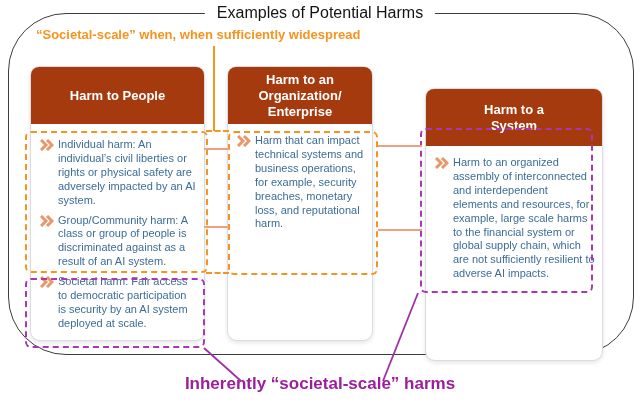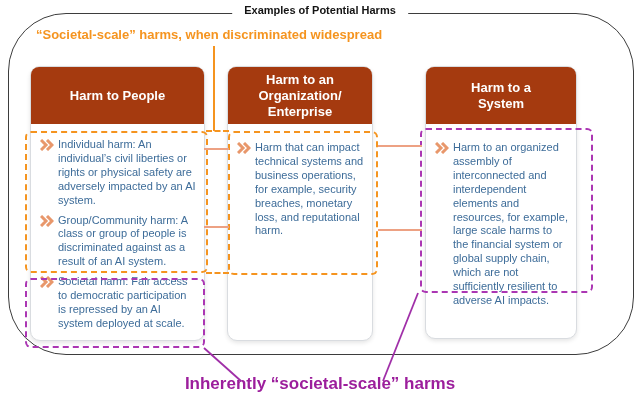--- a/index.html
+++ b/index.html
@@ -7,49 +7,49 @@
     position:relative;width:640px;height:402px;background:#ffffff;
     font-family:"Liberation Sans", sans-serif;overflow:hidden;
   }
   
   .outer-border{
     position:absolute;left:8px;top:13px;width:624px;height:340px;
     border:1.6px solid #3d3d3d;border-radius:58px;background:transparent;
   }
   .diagram-title{
     position:absolute;top:4px;left:50%;transform:translateX(-50%);
-    background:#ffffff;padding:0 12px;font-size:11px;font-weight:bold;color:#141414;
+    background:#ffffff;padding:0 12px;font-size:16px;font-weight:normal;color:#141414;
     white-space:nowrap;z-index:5;
   }
   .societal-label{
     position:absolute;left:36px;top:27px;font-size:13px;font-weight:bold;color:#F5941F;
     white-space:nowrap;z-index:5;
   }
   .inherently-label{
     position:absolute;left:0;right:0;top:374px;text-align:center;
     font-size:17px;font-weight:bold;color:#9C1E9C;z-index:5;
   }
   
   .card{
     position:absolute;top:66px;background:#ffffff;border:1.5px solid #d9dce0;
     border-radius:10px;box-shadow:0 2px 4px rgba(0,0,0,0.10);z-index:1;box-sizing:border-box;
   }
   .card-1{left:30px;width:175px;height:275px;}
   .card-2{left:227px;width:146px;height:275px;}
-  .card-3{left:425px;width:152px;height:273px;}
+  .card-3{left:425px;width:178px;height:273px;margin-top:22px;}
   .card-header{
     height:57px;background:#A53A0F;border-radius:8px 8px 0 0;
     display:flex;align-items:center;justify-content:center;text-align:center;
     color:#ffffff;font-weight:bold;font-size:13px;line-height:16px;
   }
   .card-1 .card-header span{max-width:100px;}
   .card-2 .card-header span{max-width:118px;}
   .card-3 .card-header span{max-width:92px;}
   .card-body{padding:14px 7px 0 9px;}
-  .card-2 .card-body,.card-3 .card-body{padding-top:17px;}
+  .card-2 .card-body,.card-3 .card-body{padding-top:10px;}
   .bullet{display:flex;align-items:flex-start;margin:0 0 0 0;}
   .bullet + .bullet{margin-top:6px;}
   .bullet .chev{flex:0 0 14px;margin-top:1px;margin-right:4px;}
   .bullet .btxt{font-size:11px;line-height:13.9px;color:#3D6C99;}
   
   .dash-box{position:absolute;box-sizing:border-box;border-radius:6px;z-index:2;}
   .orange-box-1{left:25px;top:131px;width:183px;height:142px;border:2px dashed #F5941F;}
   .orange-box-2{left:228px;top:131px;width:150px;height:144px;border:2px dashed #F5941F;}
   .purple-box-people{left:25px;top:278px;width:180px;height:70px;border:2px dashed #AB36B3;}
   .purple-box-system{left:420px;top:128px;width:173px;height:165px;border:2px dashed #AB36B3;}
@@ -66,21 +66,21 @@
 </style>
 </head>
 <body>
 
 <div id="canvas">
 
   <div class="outer-border"></div>
 
   <div class="diagram-title">Examples of Potential Harms</div>
 
-  <div class="societal-label">“Societal-scale” harms, when discriminated widespread</div>
+  <div class="societal-label">“Societal-scale” when, when sufficiently widespread</div>
 
   <div class="orange-drop-line"></div>
 
   <div class="card card-1">
     <div class="card-header">
       <span>Harm to People</span>
     </div>
     <div class="card-body">
       <div class="bullet">
         <svg class="chev" width="14" height="12" viewBox="0 0 14 12">
@@ -94,21 +94,21 @@
           <path d="M1 1 L6 6 L1 11" fill="none" stroke="#E8976B" stroke-width="3"></path>
           <path d="M7 1 L12 6 L7 11" fill="none" stroke="#E8976B" stroke-width="3"></path>
         </svg>
         <span class="btxt">Group/Community harm: A class or group of people is discriminated against as a result of an AI system.</span>
       </div>
       <div class="bullet">
         <svg class="chev" width="14" height="12" viewBox="0 0 14 12">
           <path d="M1 1 L6 6 L1 11" fill="none" stroke="#E8976B" stroke-width="3"></path>
           <path d="M7 1 L12 6 L7 11" fill="none" stroke="#E8976B" stroke-width="3"></path>
         </svg>
-        <span class="btxt">Societal harm: Fair access to democratic participation is repressed by an AI system deployed at scale.</span>
+        <span class="btxt">Societal harm: Fair access to democratic participation is security by an AI system deployed at scale.</span>
       </div>
     </div>
   </div>
 
   <div class="card card-2">
     <div class="card-header">
       <span>Harm to an Organization/ Enterprise</span>
     </div>
     <div class="card-body">
       <div class="bullet">

